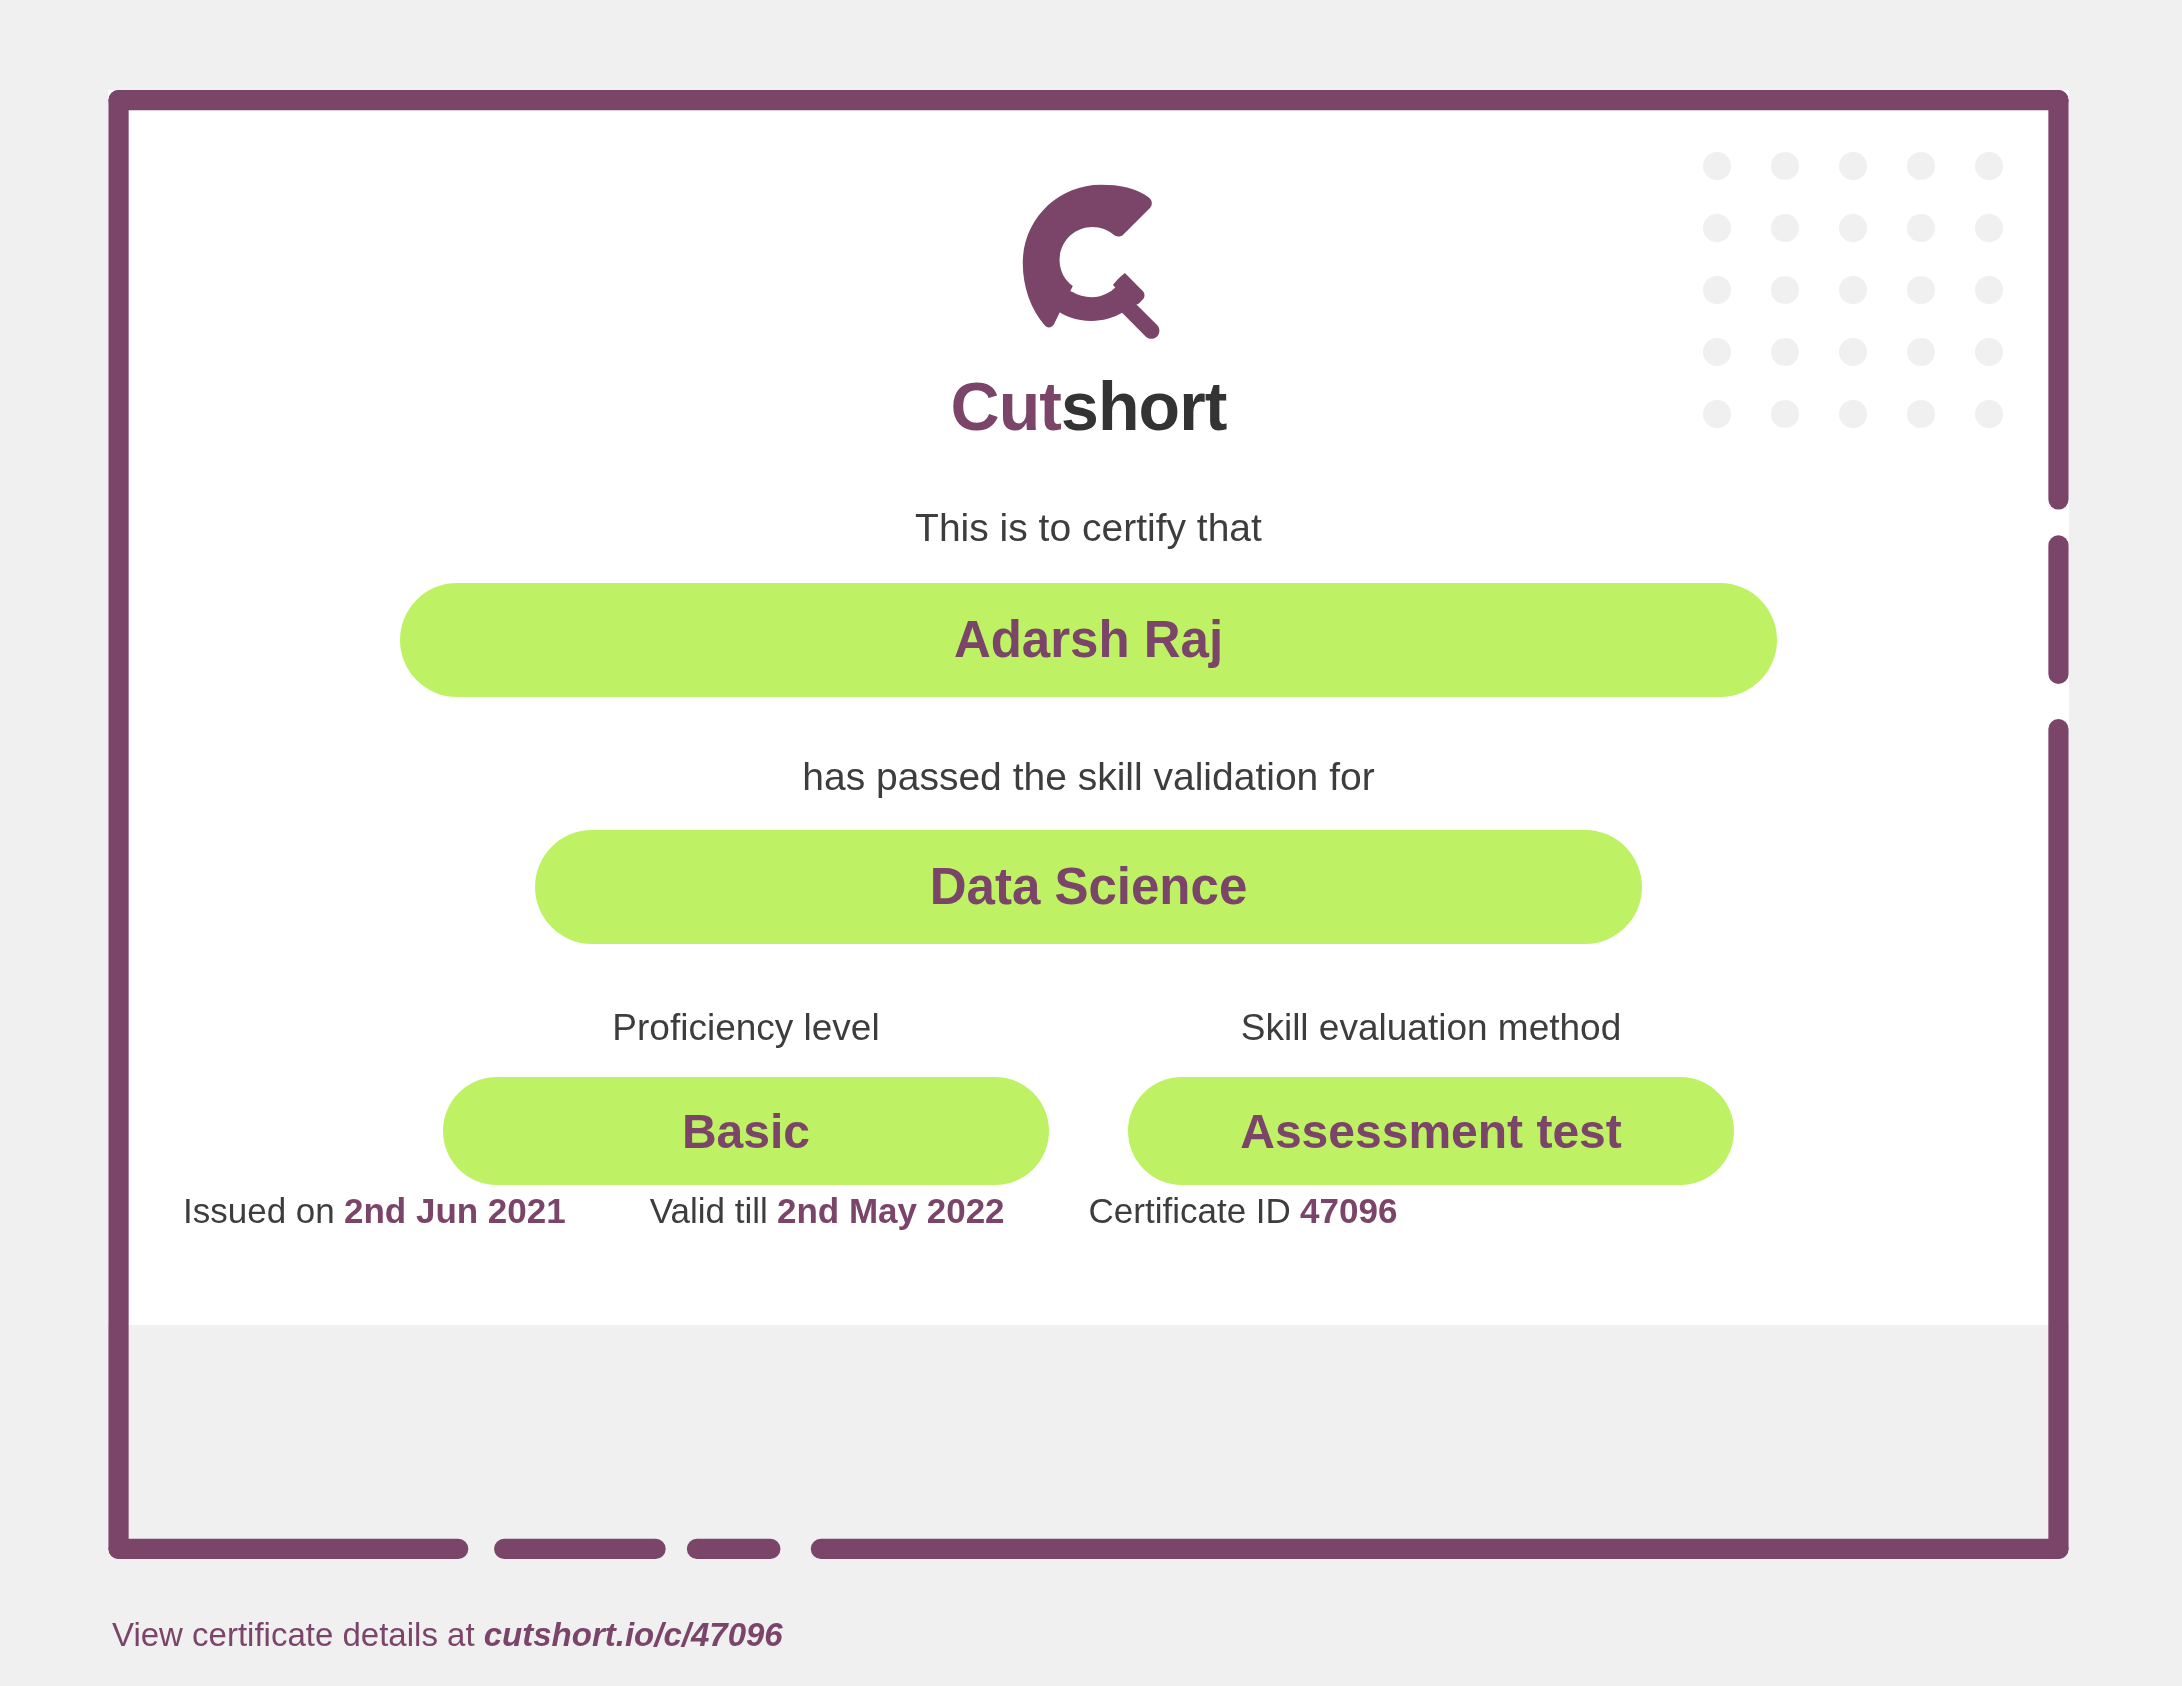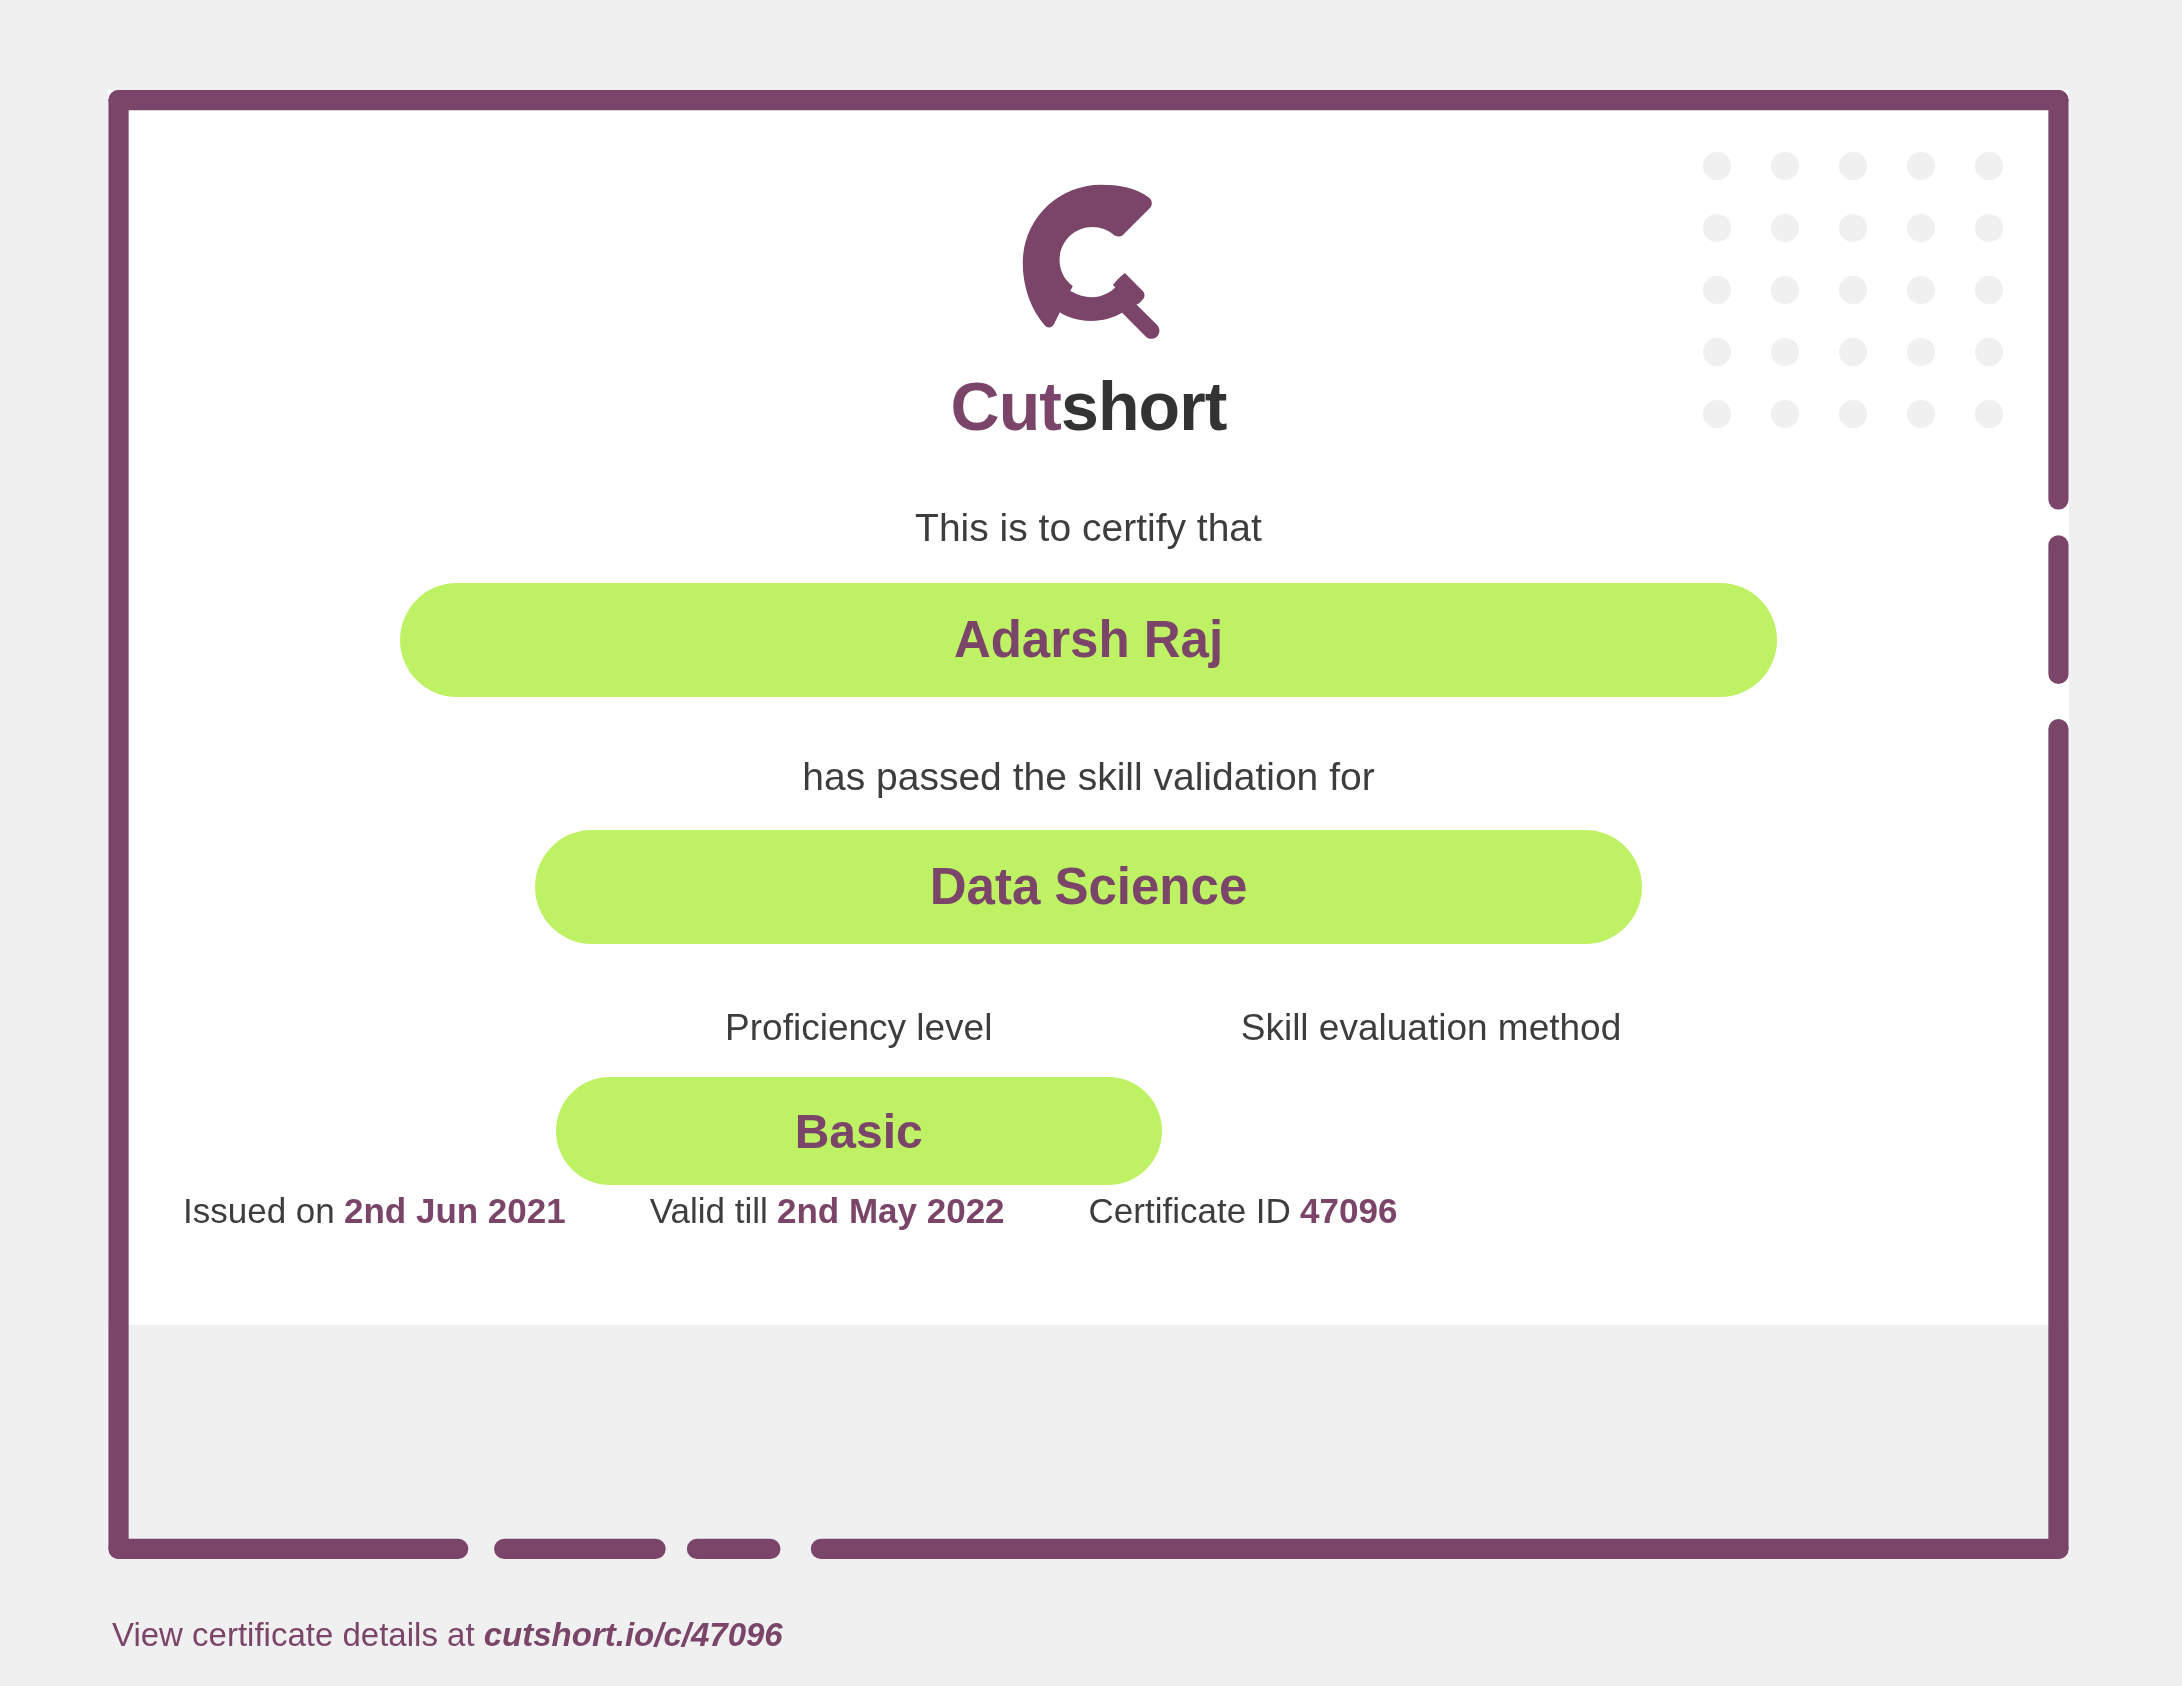--- a/index.html
+++ b/index.html
@@ -279,20 +279,23 @@
 
       <div class="meta-cols">
         <div class="meta-col">
           <div class="meta-label">Proficiency level</div>
           <div class="pill pill-meta pill-basic">
             <span>Basic</span>
           </div>
         </div>
         <div class="meta-col">
           <div class="meta-label">Skill evaluation method</div>
+          <div class="pill pill-meta pill-method">
+            <span>Assessment test</span>
+          </div>
         </div>
       </div>
 
     </div>
 
 
     <div class="footer-row">
       <div class="footer-item">
         <span>Issued on</span><b>2nd Jun 2021</b>
       </div>

